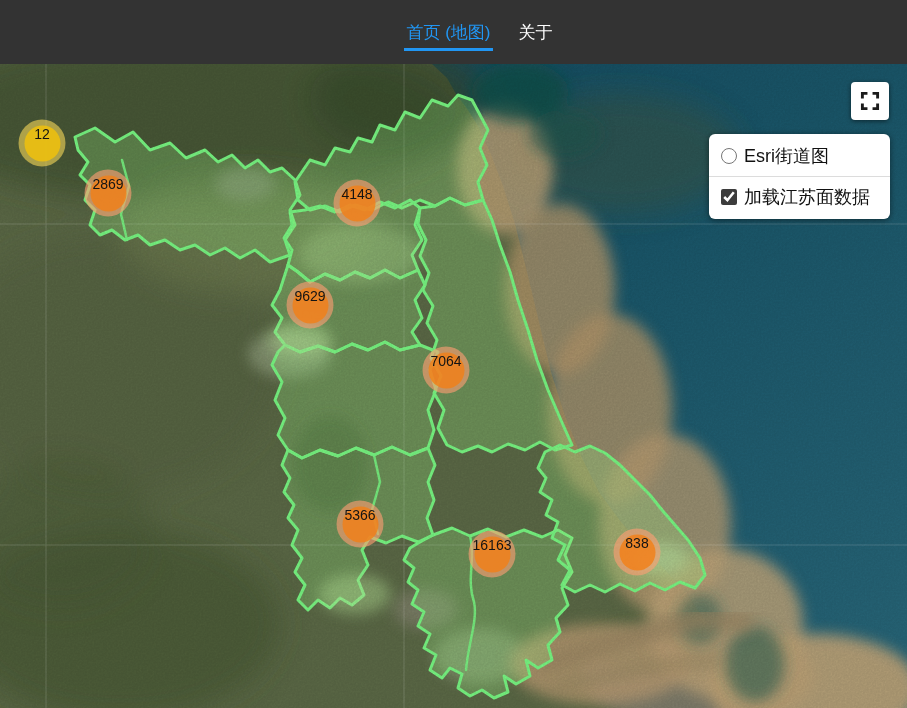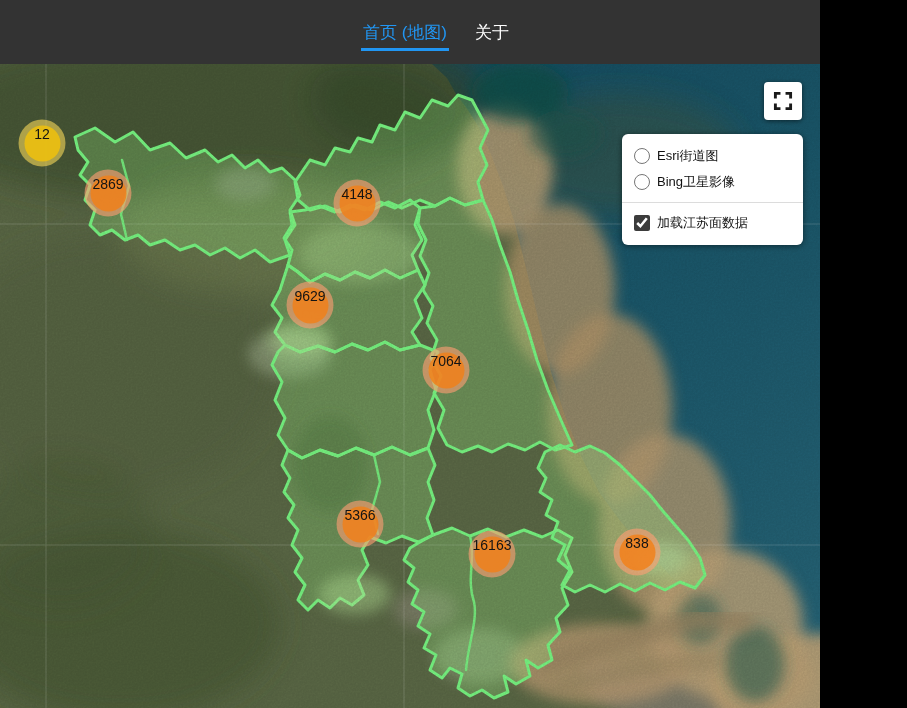--- a/index.html
+++ b/index.html
@@ -1,16 +1,16 @@
 <!DOCTYPE html>
 <html><head>
 <meta charset="utf-8">
 <style>
   html,body{margin:0;padding:0;background:#000;}
-  #app{position:relative;width:820px;height:708px;overflow:hidden;
+  #app{position:relative;width:907px;height:708px;overflow:hidden;
        font-family:"Liberation Sans","DejaVu Sans",sans-serif;}
 
   
   .navbar{position:absolute;top:0;left:0;width:100%;height:64px;background:#333333;z-index:50;}
   .nav-inner{height:100%;display:flex;align-items:center;justify-content:center;
              gap:24px;margin-left:52px;}
   .nav-item{color:#ffffff;font-size:17px;line-height:1;padding:10px 2px 7px 2px;
             border-bottom:3px solid transparent;cursor:pointer;white-space:nowrap;}
   .nav-item.active{color:#2196f3;border-bottom-color:#2196f3;}
 
@@ -34,21 +34,21 @@
   .fullscreen-btn{position:absolute;top:18px;right:18px;width:38px;height:38px;background:#fff;
                   border-radius:4px;box-shadow:0 1px 5px rgba(0,0,0,.55);display:flex;
                   align-items:center;justify-content:center;cursor:pointer;z-index:40;}
 
   
   .layer-control{position:absolute;top:70px;right:17px;width:181px;background:#fff;
                  border-radius:6px;box-shadow:0 1px 6px rgba(0,0,0,.5);
                  padding:9px 12px 9px 12px;z-index:40;box-sizing:border-box;}
   .layer-row{display:flex;align-items:center;gap:7px;padding:3px 0;cursor:pointer;}
   .layer-row input{width:16px;height:16px;margin:0;accent-color:#3c3c3c;cursor:pointer;flex:0 0 auto;}
-  .layer-label{font-size:13px;color:#111;line-height:20px;white-space:nowrap;}
+  .layer-label{font-size:18px;color:#111;line-height:20px;white-space:nowrap;}
   .layer-sep{border-top:1px solid #dcdcdc;margin:7px -12px;}
 </style>
 </head>
 <body>
 
 <div id="app">
 
   <div class="navbar">
     <div class="nav-inner">
         <div class="nav-item active">首页 (地图)</div>
@@ -164,24 +164,20 @@
         <path d="M4,10 V4 H10 M16,4 H22 V10 M22,16 V22 H16 M10,22 H4 V16" fill="none" stroke="#1a1a1a" stroke-width="3.4"></path>
       </svg>
     </div>
 
     <div class="layer-control">
       <div>
           <label class="layer-row">
             <input type="radio" name="baselayer" style="">
             <span class="layer-label">Esri街道图</span>
           </label>
-          <label class="layer-row">
-            <input type="radio" name="baselayer" style="">
-            <span class="layer-label">Bing卫星影像</span>
-          </label>
         </div>
       <div class="layer-sep"></div>
       <div>
           <label class="layer-row">
             <input type="checkbox" checked="" style="">
             <span class="layer-label">加载江苏面数据</span>
           </label>
         </div>
     </div>
 

